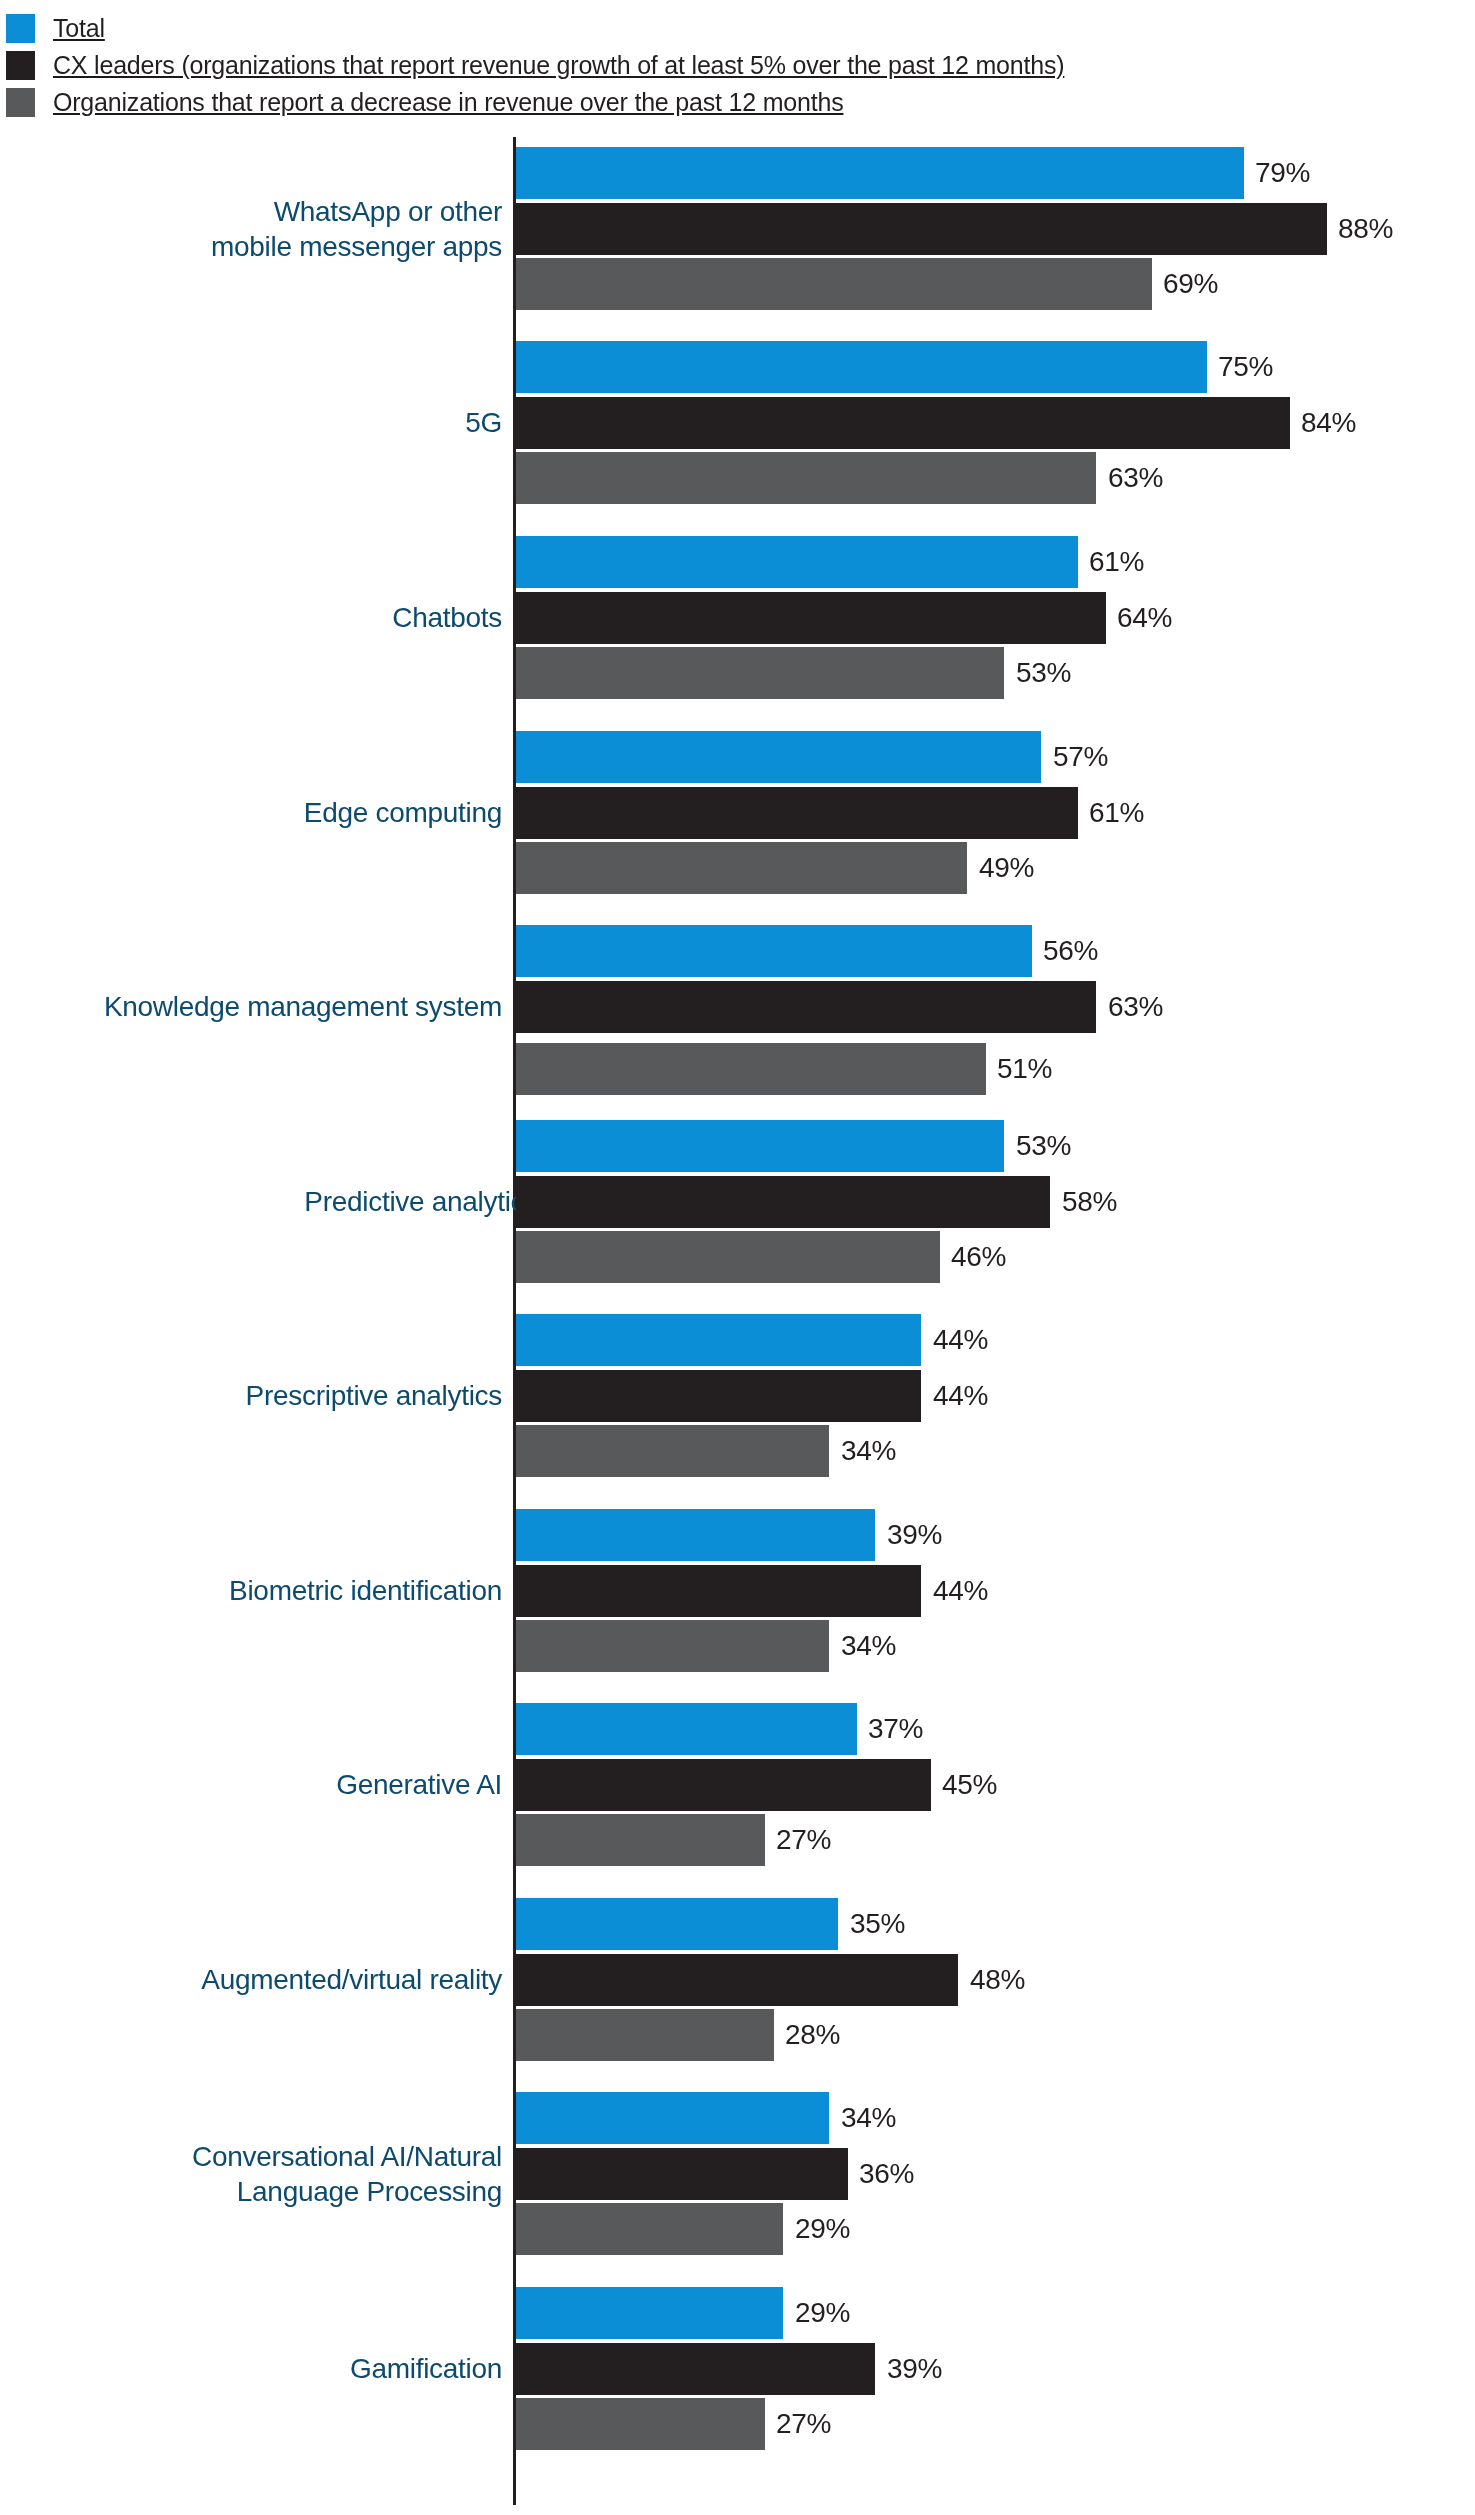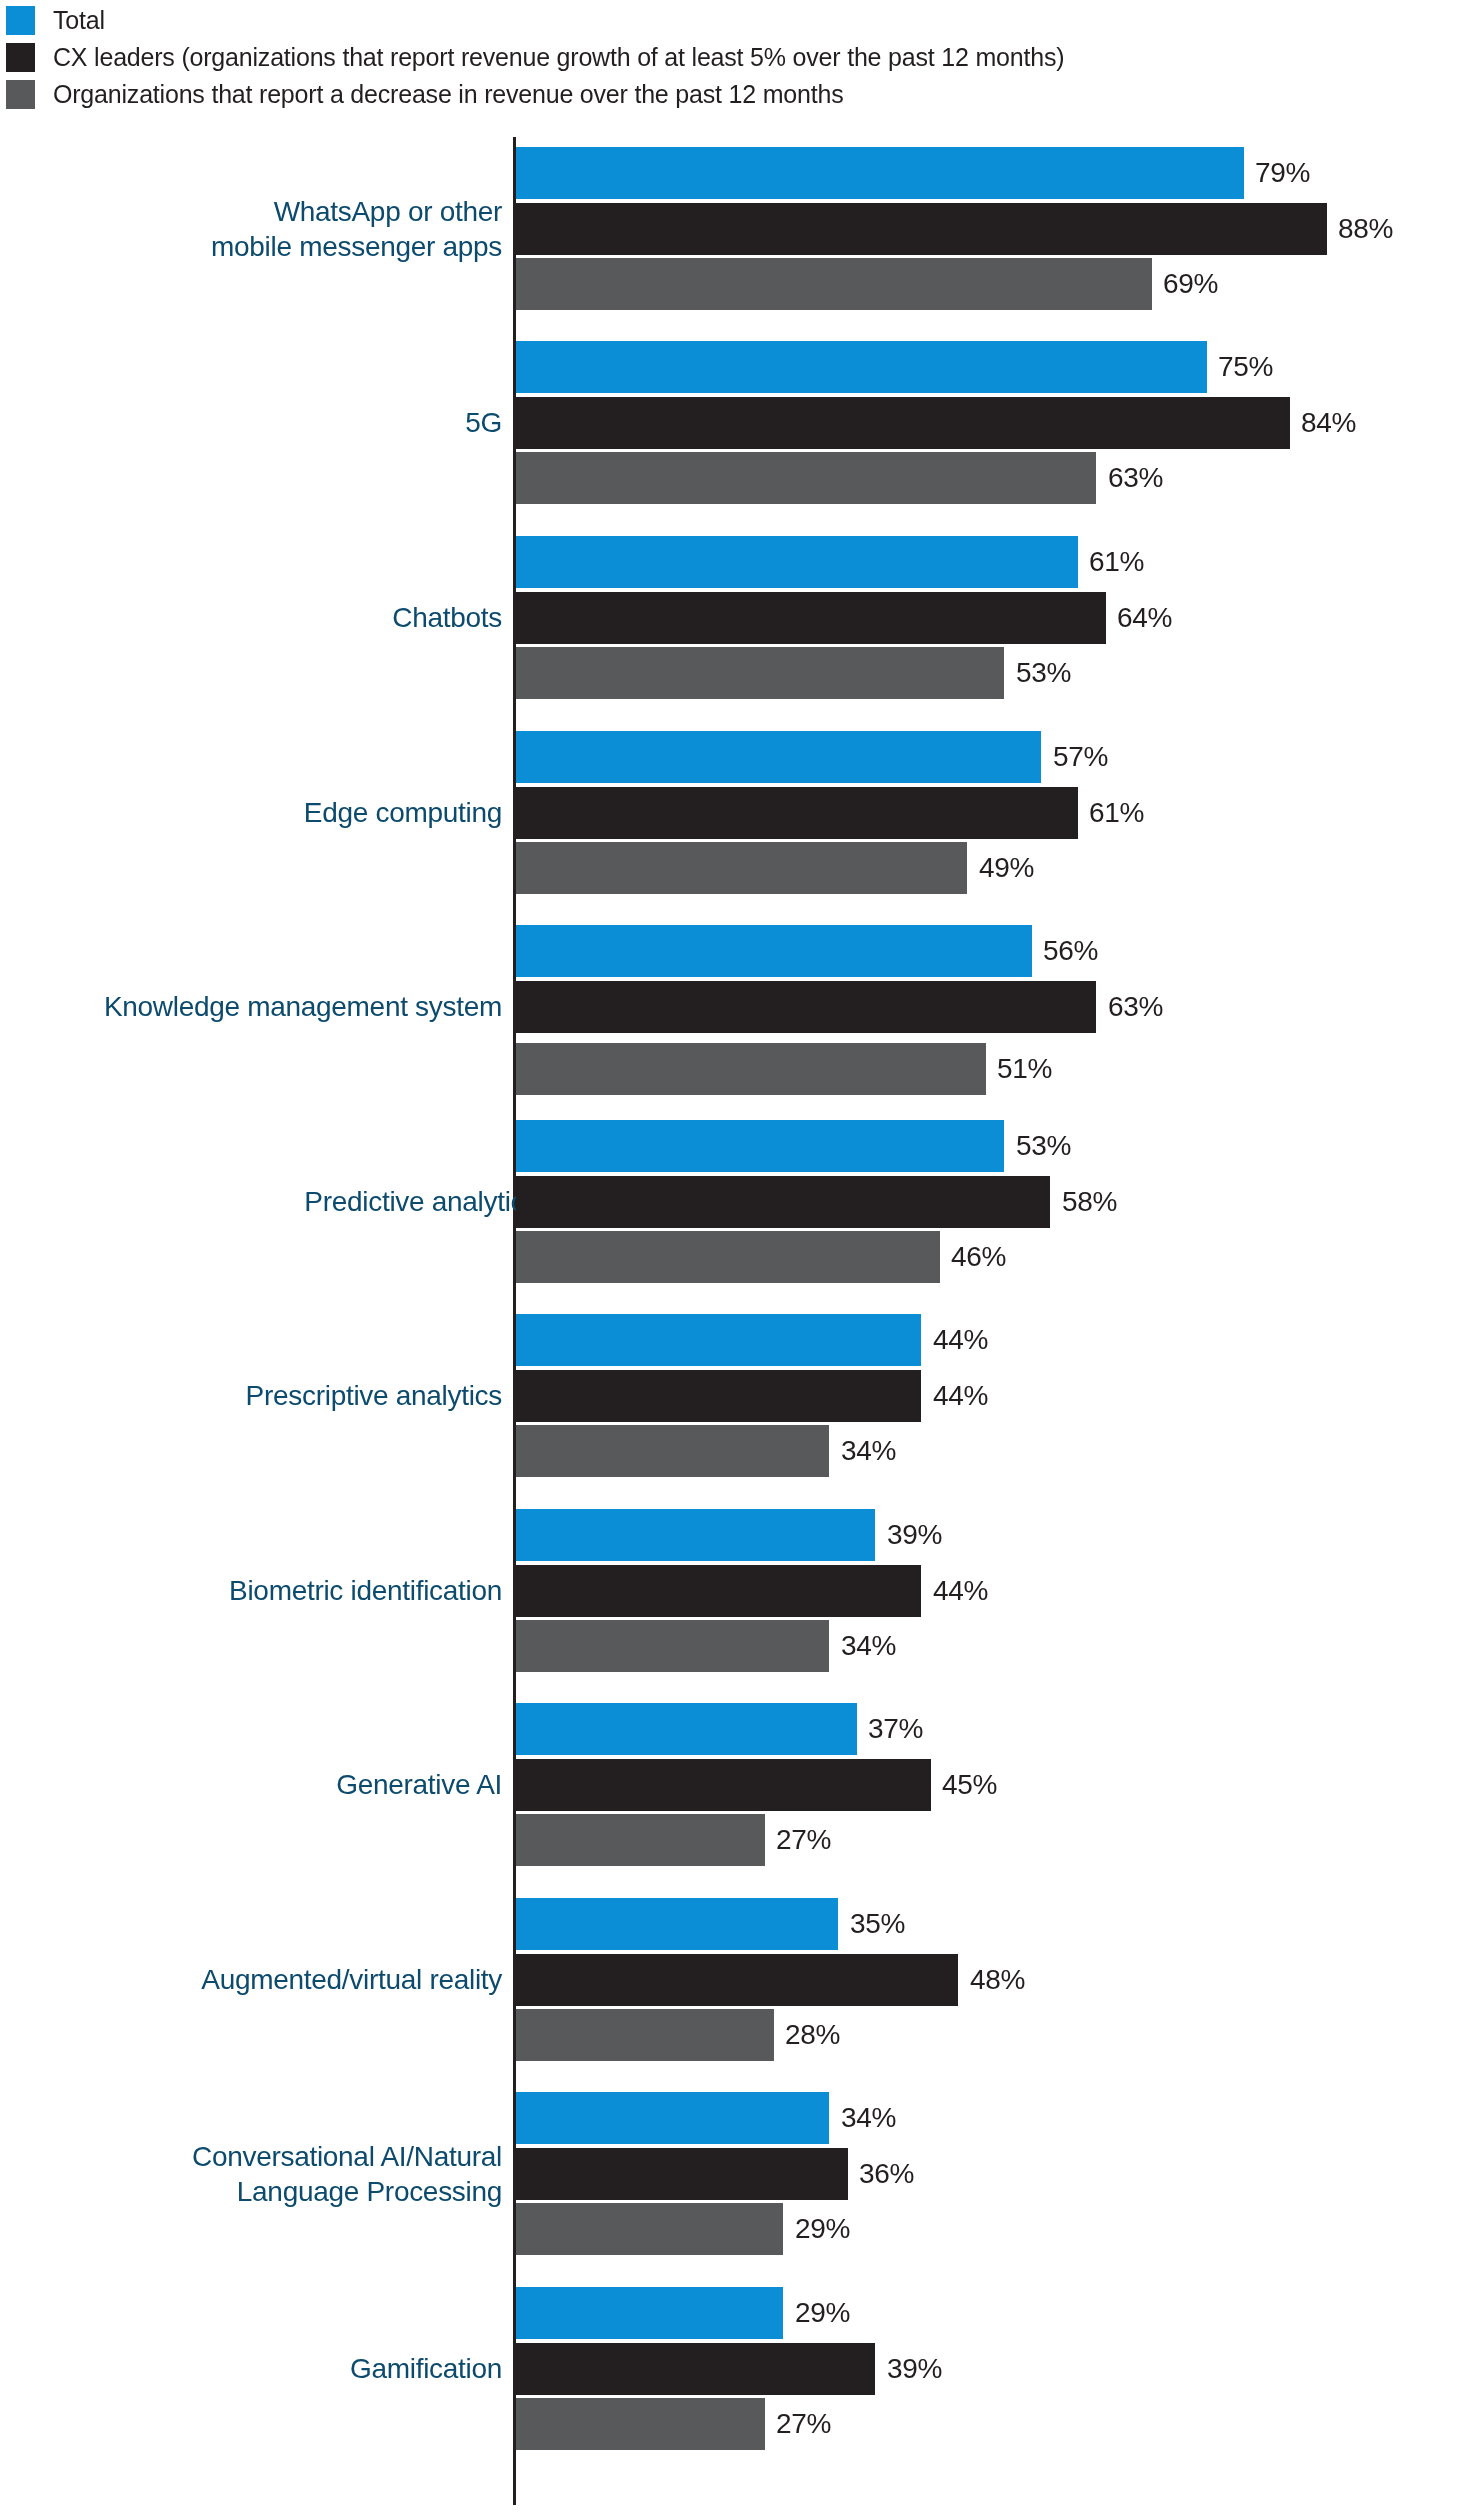--- a/index.html
+++ b/index.html
@@ -18,22 +18,23 @@
 
   
   #legend {
     position: absolute;
     left: 0px;
     top: 6px;
     width: 1476px;
   }
   .legend-row {
     display: flex;
-    align-items: flex-start;
+    align-items: flex-end;
     height: 37px;
+    text-decoration: underline;
   }
   .legend-swatch {
     width: 29px;
     height: 29px;
     flex: 0 0 29px;
     margin-left: 6px;
   }
   .legend-label {
     margin-left: 18px;
     font-size: 25px;

